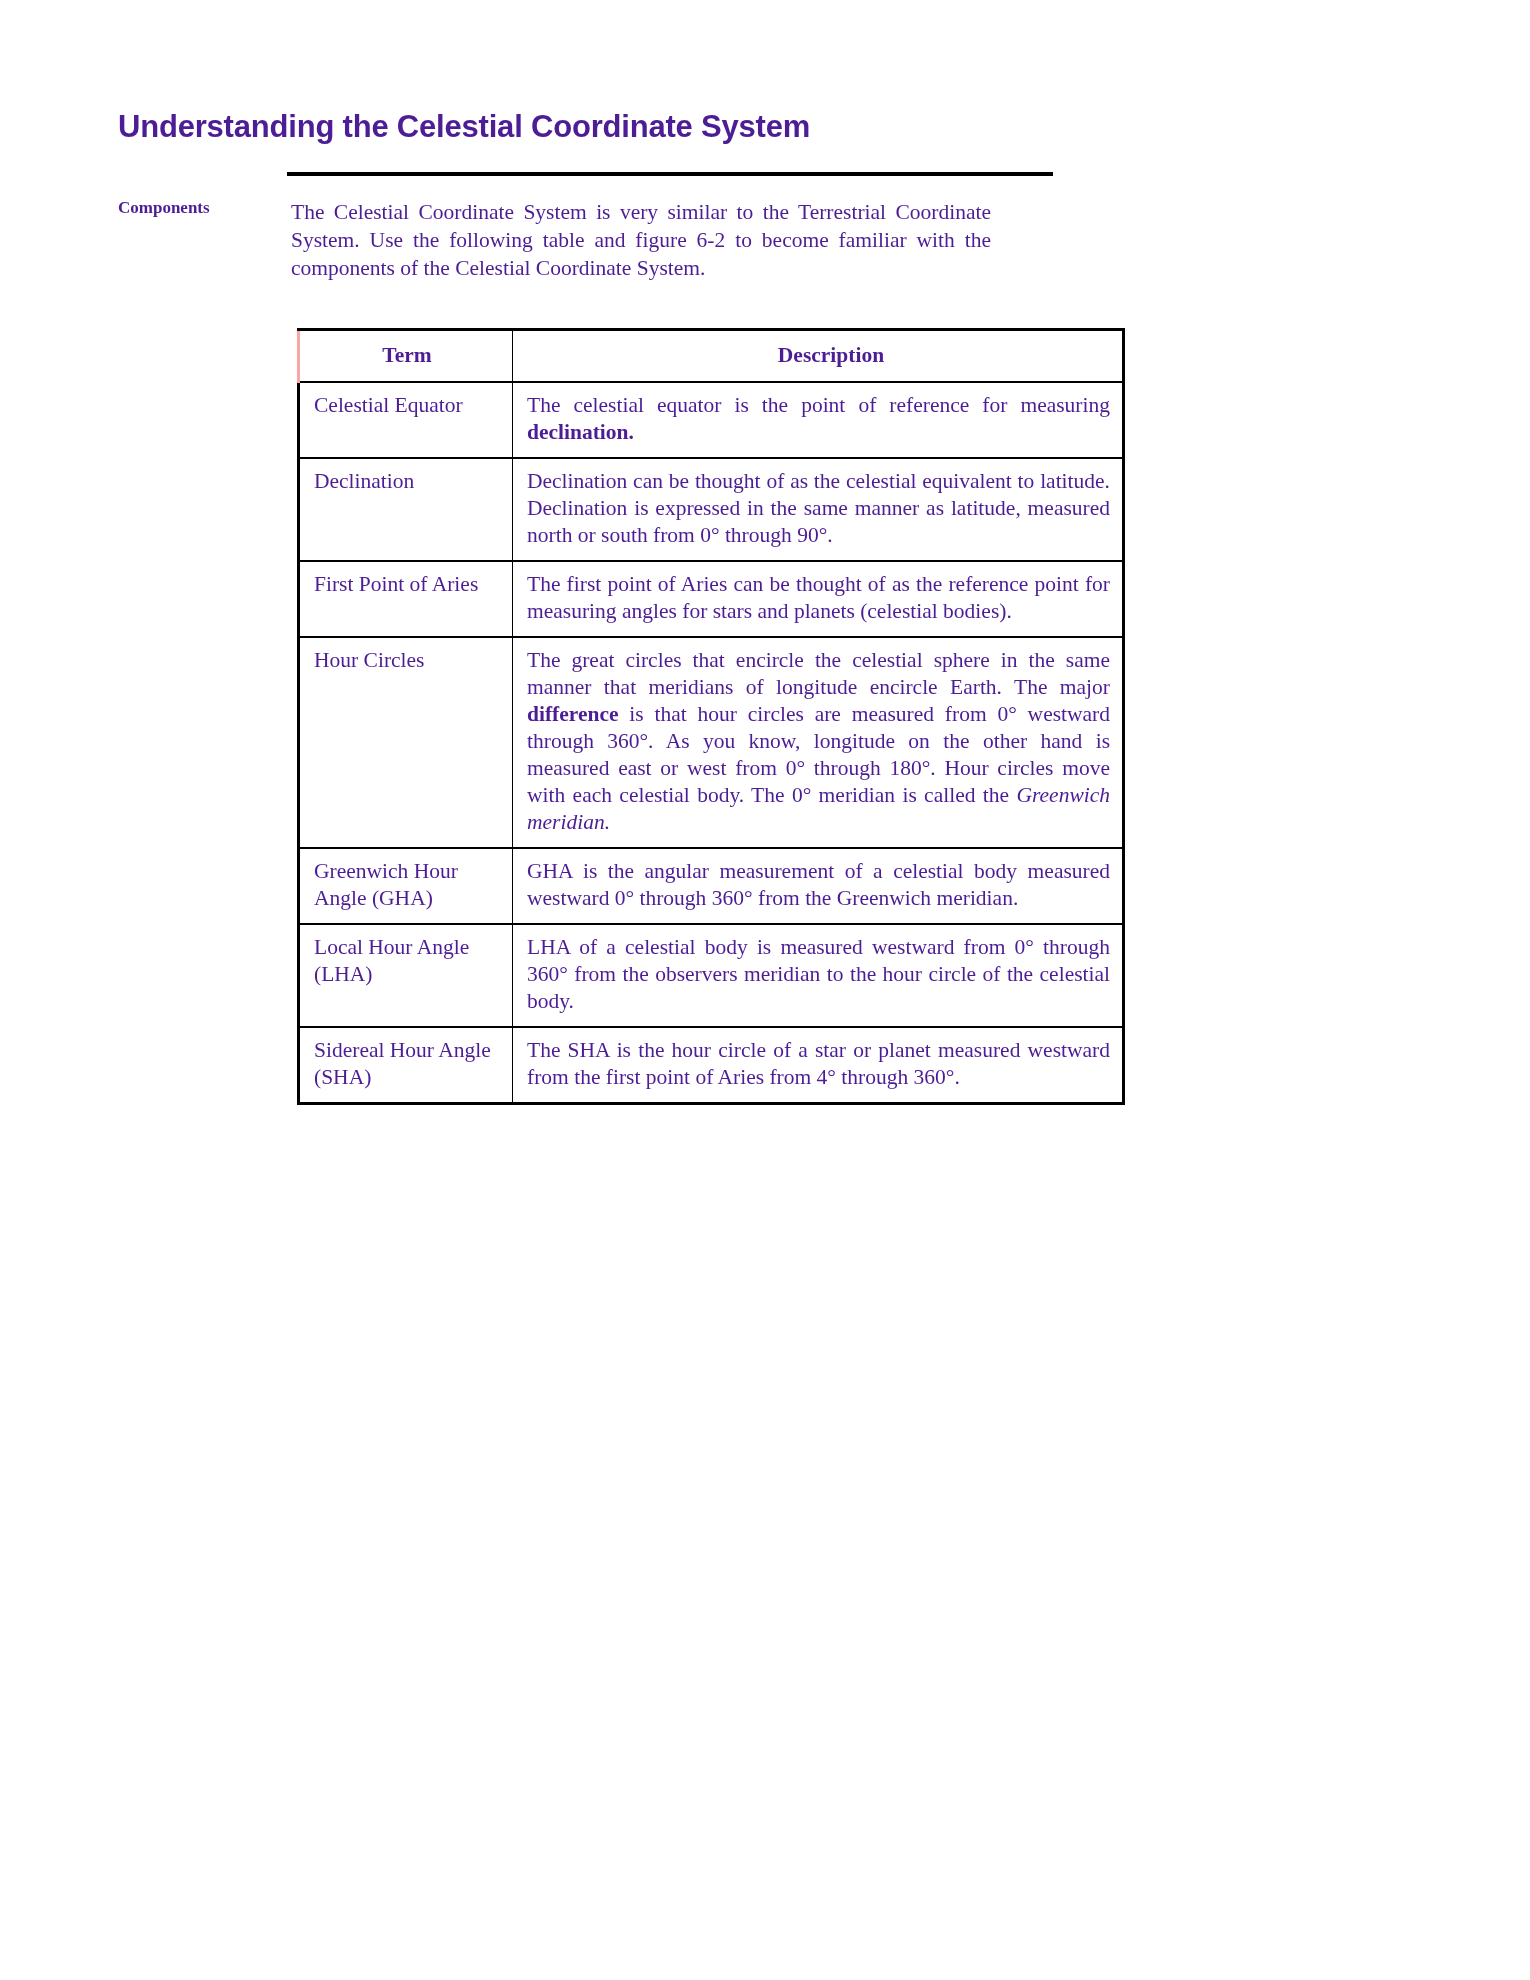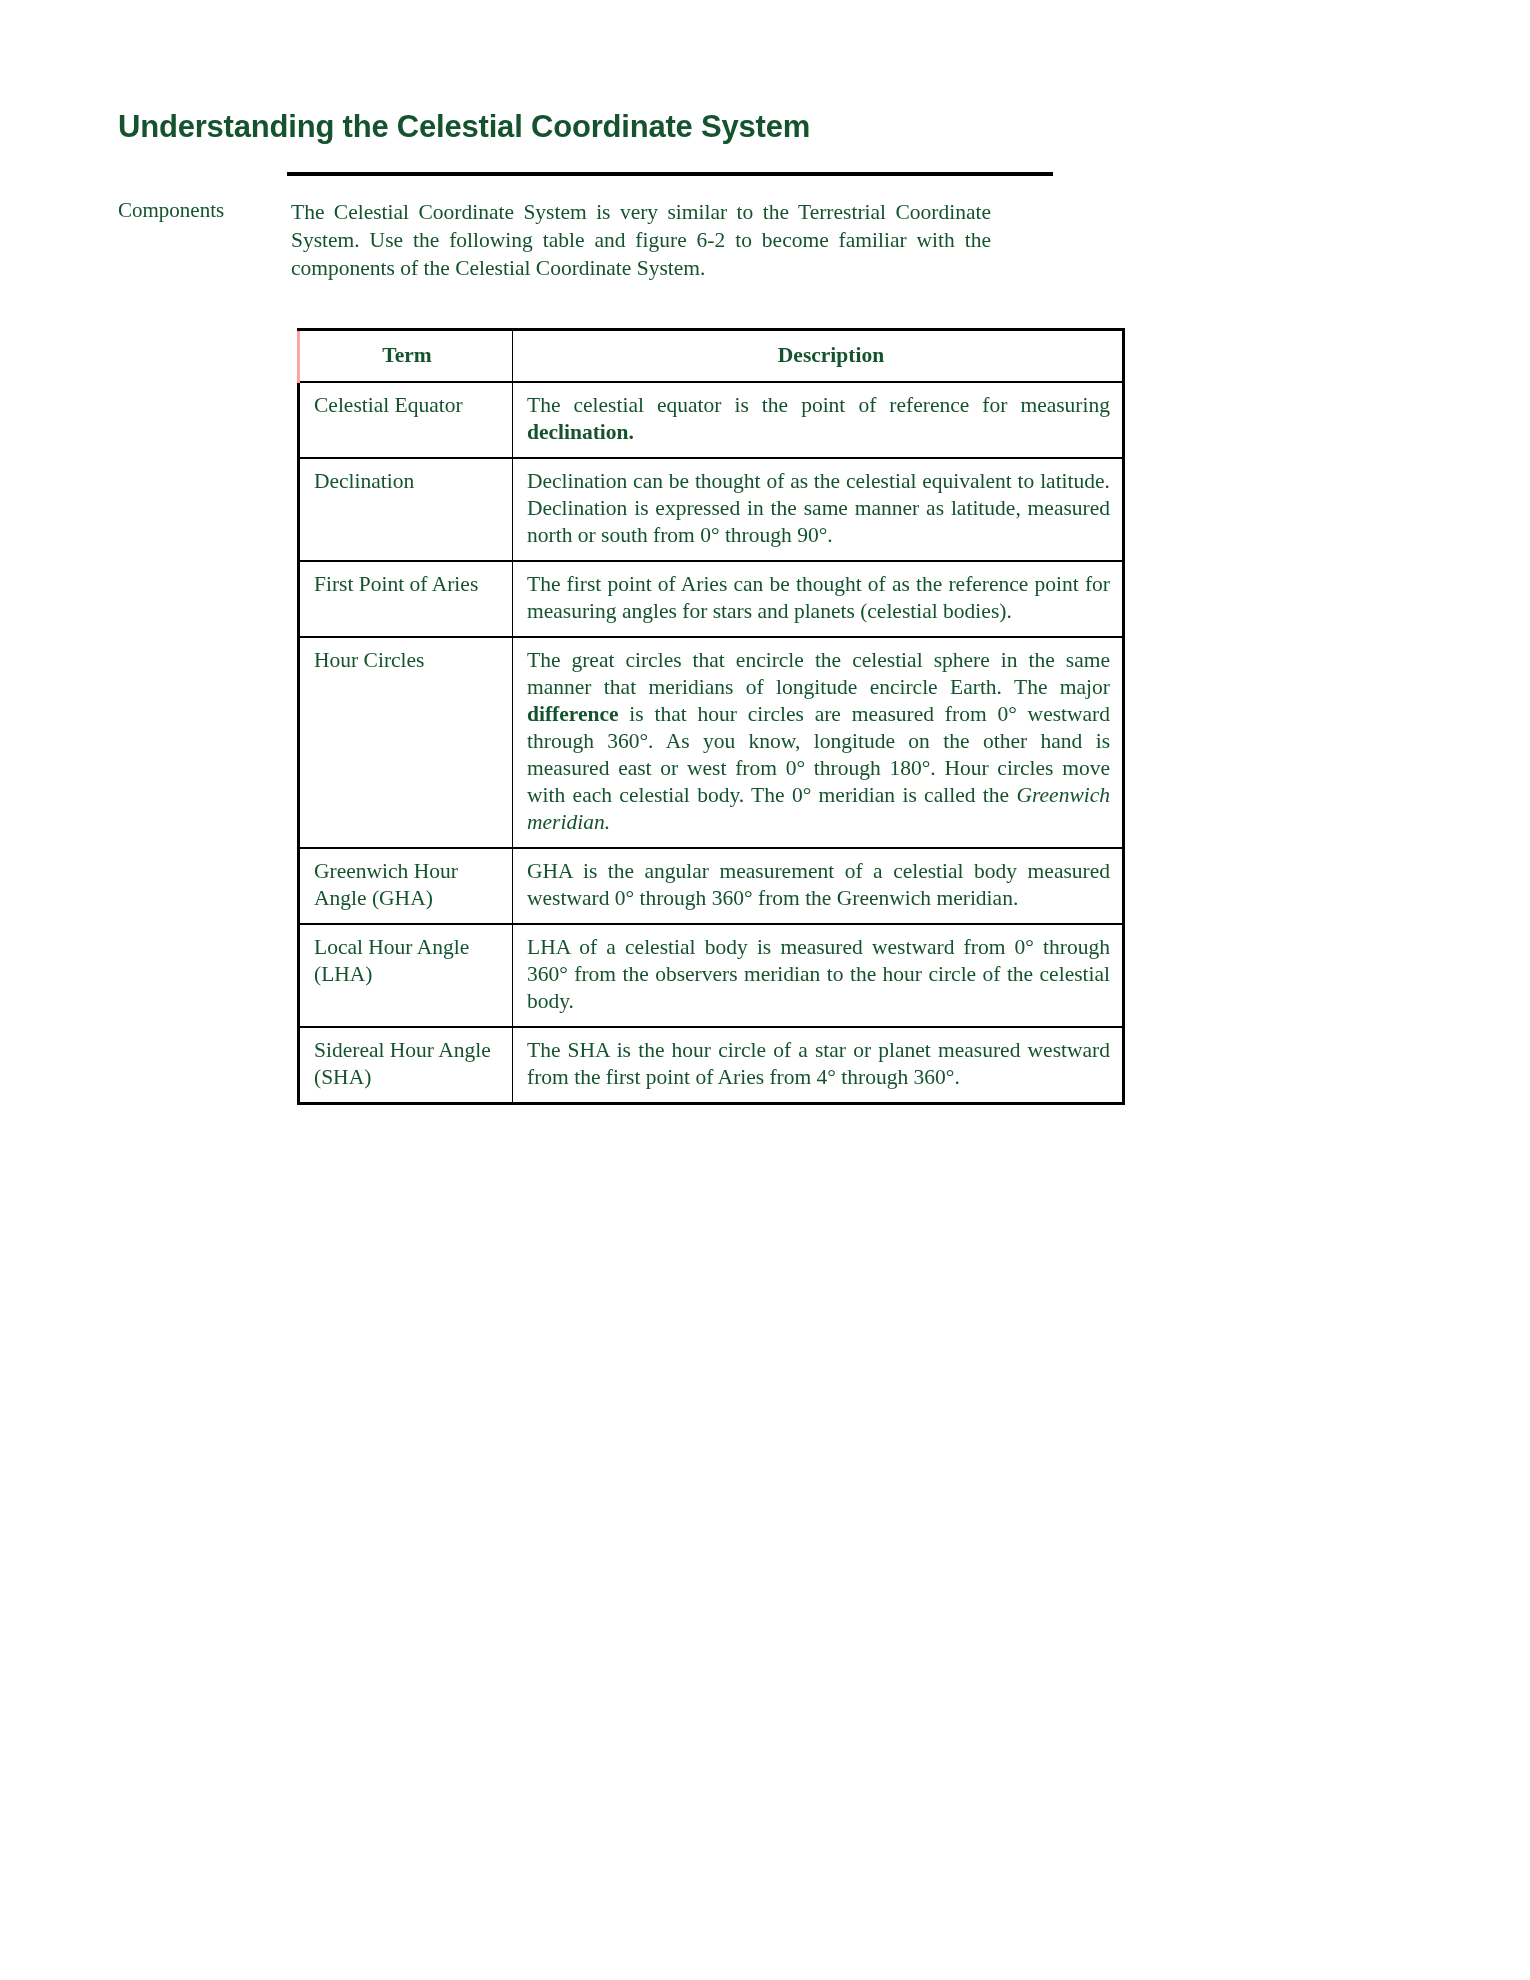--- a/index.html
+++ b/index.html
@@ -6,21 +6,21 @@
     margin: 0;
     padding: 0;
     background: #ffffff;
   }
   .page {
     position: relative;
     width: 1530px;
     height: 1980px;
     background: #ffffff;
     font-family: "Liberation Serif", "DejaVu Serif", serif;
-    color: #14532d;
+    color: #4c1d95;
     box-sizing: border-box;
     overflow: hidden;
   }
 
   
   .title {
     position: absolute;
     left: 118px;
     top: 88px;
     font-family: "Liberation Sans", "DejaVu Sans", sans-serif;
@@ -39,22 +39,22 @@
     height: 4px;
     background: #000000;
   }
 
   
   .intro-label {
     position: absolute;
     left: 118px;
     top: 198px;
     width: 165px;
-    font-weight: normal;
-    font-size: 21px;
+    font-weight: bold;
+    font-size: 17px;
   }
   .intro-body {
     position: absolute;
     left: 291px;
     top: 198px;
     width: 700px;
     font-size: 21.5px;
     line-height: 28px;
     text-align: justify;
     text-justify: inter-word;

